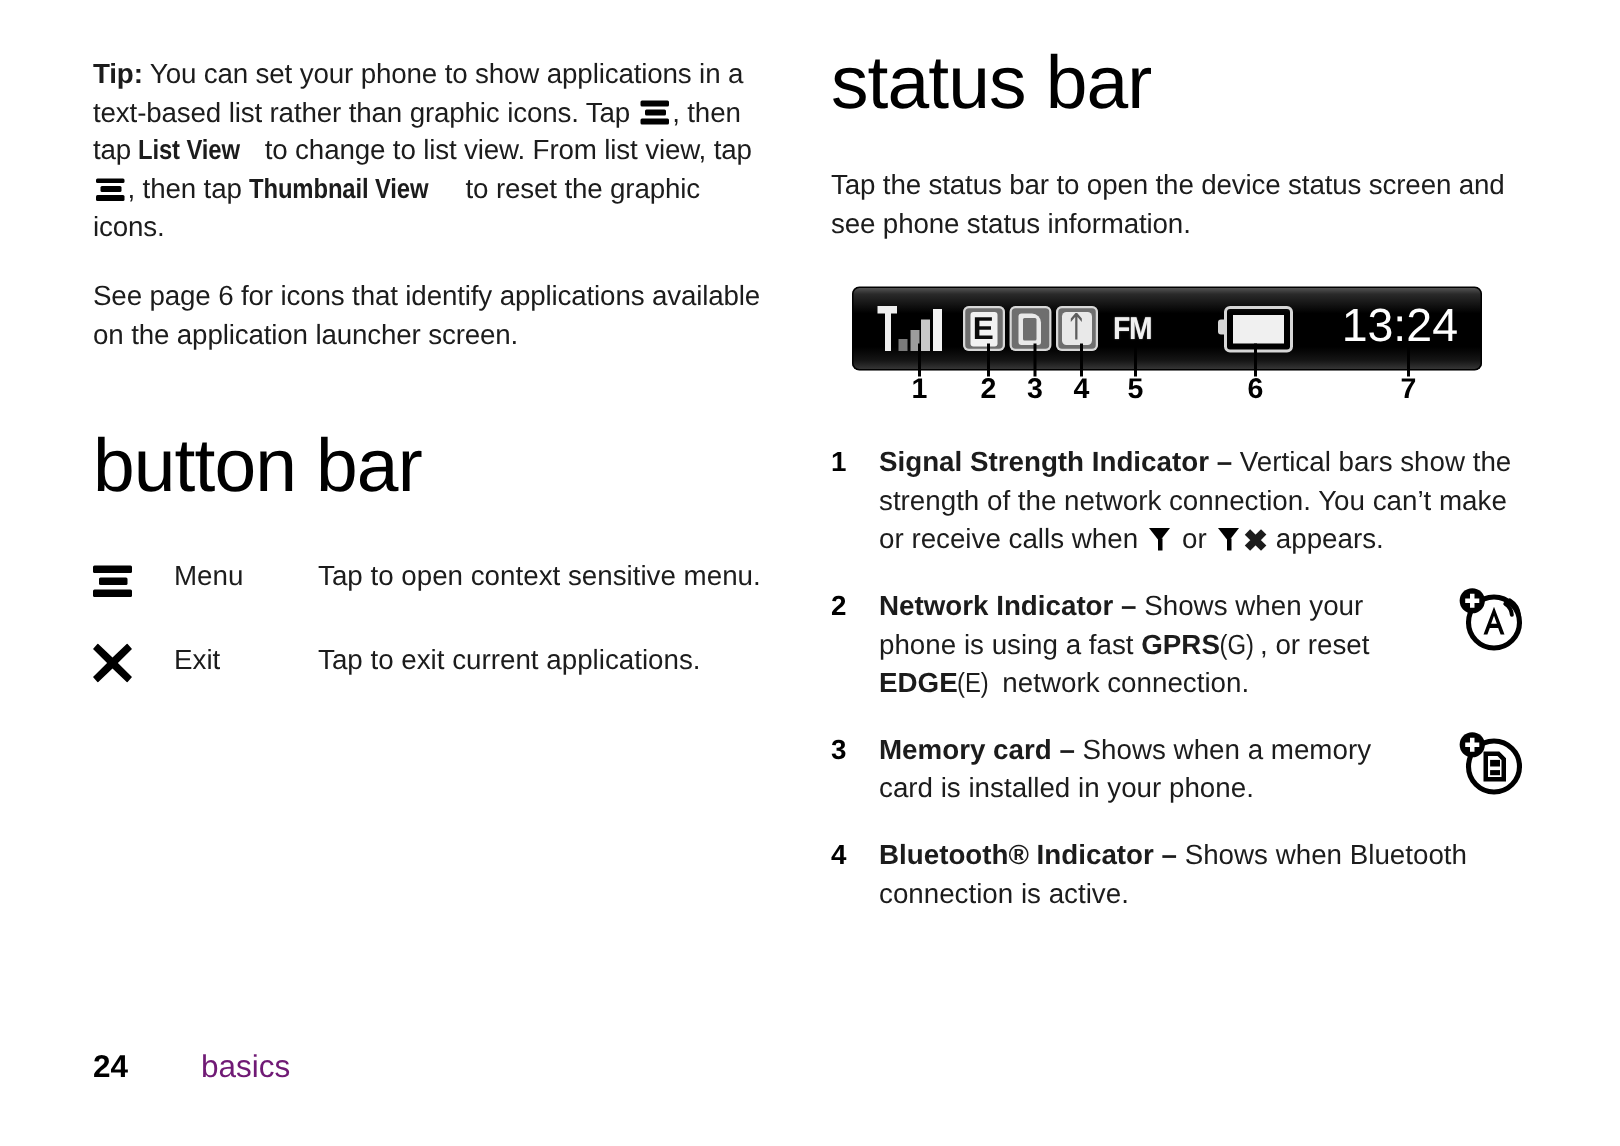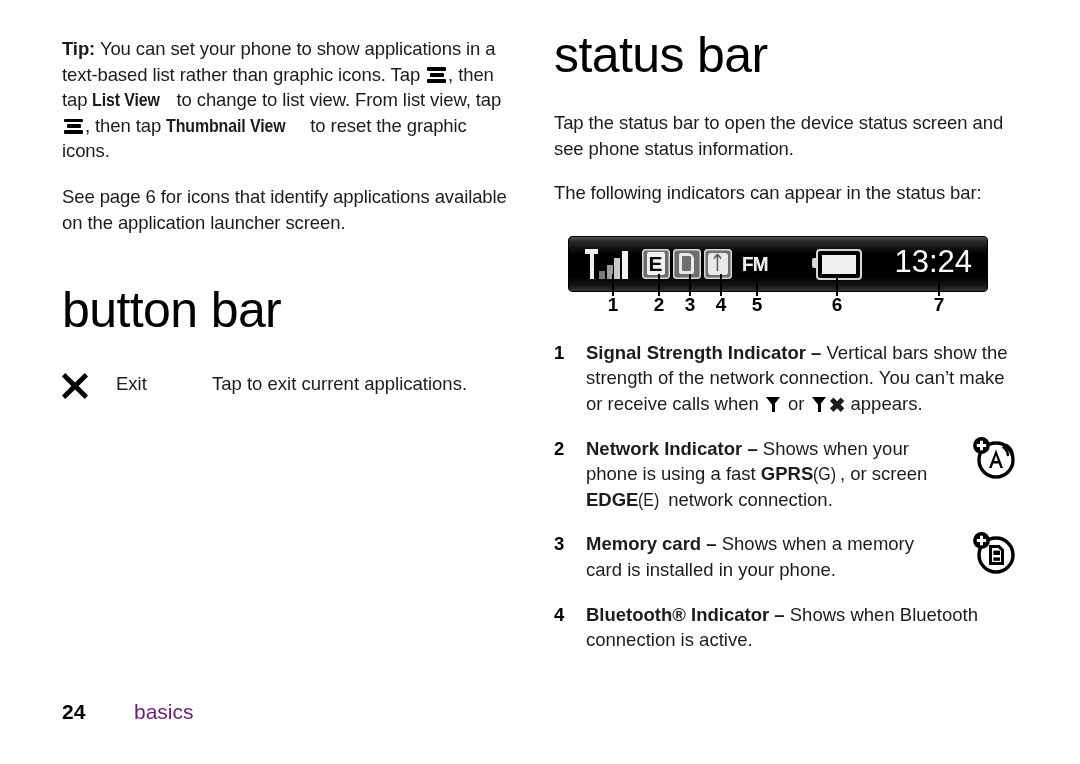--- a/index.html
+++ b/index.html
@@ -421,39 +421,45 @@
 
     <div id="heading-button-bar-wrap">
       <h1 class="heading">button bar</h1>
     </div>
 
 
     <table class="bb-table">
       <tbody>
         <tr>
           <td class="bb-icon-cell">
+            <span class="icon-menu"><i class="w1"></i><i class="w2"></i><i class="w3"></i></span>
+          </td>
+          <td class="bb-label-cell">Menu</td>
+          <td class="bb-desc-cell">Tap to open context sensitive menu.</td>
+        </tr>
+        <tr>
+          <td class="bb-icon-cell">
             <span class="icon-exit">
               <svg width="26" height="26" viewBox="0 0 26 26" aria-hidden="true">
                 <path d="M3.2 0 L13 9.4 L22.8 0 L26 3.6 L16.6 13 L26 22.4 L22.8 26 L13 16.6 L3.2 26 L0 22.4 L9.4 13 L0 3.6 Z" fill="#000"></path>
               </svg>
             </span>
           </td>
           <td class="bb-label-cell">Exit</td>
           <td class="bb-desc-cell">Tap to exit current applications.</td>
         </tr>
       </tbody>
     </table>
   </div>
 
   <div class="col-right">
 
     <h1 class="heading" style="margin-bottom:30px;">status bar</h1>
 
     <p class="para">Tap the status bar to open the device status screen and see phone status information.</p>
-    <p class="para">The following indicators can appear in the status bar:</p>
 
     <div class="statusbar-fig">
       <div class="statusbar">
         <div class="sb-inner">
           <span class="ic-signal">
             <span class="ant"></span>
             <span class="bars">
                 <span></span>
                 <span></span>
                 <span></span>
@@ -499,21 +505,21 @@
       <div class="num-item">
         <div class="n">1</div>
         <div class="body">
           <b>Signal Strength Indicator</b><b> – </b><span>Vertical bars show the strength of the network connection. You can’t make or receive calls when </span><span class="glyph-antenna"></span><span> or </span><span class="glyph-antenna"></span><span class="glyph-x">✖</span><span> appears.</span>
         </div>
       </div>
 
       <div class="num-item narrow">
         <div class="n">2</div>
         <div class="body">
-          <b>Network Indicator</b><b> – </b><span>Shows when your phone is using a fast </span><b>GPRS</b><span class="cond" style="font-weight:normal;"> (G)</span><span>, or screen </span><b>EDGE</b><span class="cond" style="font-weight:normal;"> (E)</span><span> network connection.</span>
+          <b>Network Indicator</b><b> – </b><span>Shows when your phone is using a fast </span><b>GPRS</b><span class="cond" style="font-weight:normal;"> (G)</span><span>, or reset </span><b>EDGE</b><span class="cond" style="font-weight:normal;"> (E)</span><span> network connection.</span>
         </div>
         <span class="margin-icon" style="top:-2px;">
           <svg width="46" height="46" viewBox="0 0 46 46" aria-hidden="true">
             <circle cx="26" cy="26" r="17" fill="none" stroke="#000" stroke-width="3.4"></circle>
             <path d="M26 15.5 L33 34 L30.4 34 L28.8 29.6 L23.2 29.6 L21.6 34 L19 34 Z M26 21.5 L24.1 26.9 L27.9 26.9 Z" fill="#000"></path>
             <path d="M33.5 13.5 q4 2.6 4.4 7.4" fill="none" stroke="#000" stroke-width="2.6" stroke-linecap="round"></path>
             <path d="M36.6 11.2 q5.4 3.4 6 9.6" fill="none" stroke="#000" stroke-width="2.6" stroke-linecap="round"></path>
             <circle cx="11.5" cy="11.5" r="8.4" fill="#000"></circle>
             <path d="M10 6.8 h3 v3.2 h3.2 v3 h-3.2 v3.2 h-3 v-3.2 h-3.2 v-3 h3.2 z" fill="#fff"></path>
           </svg>

